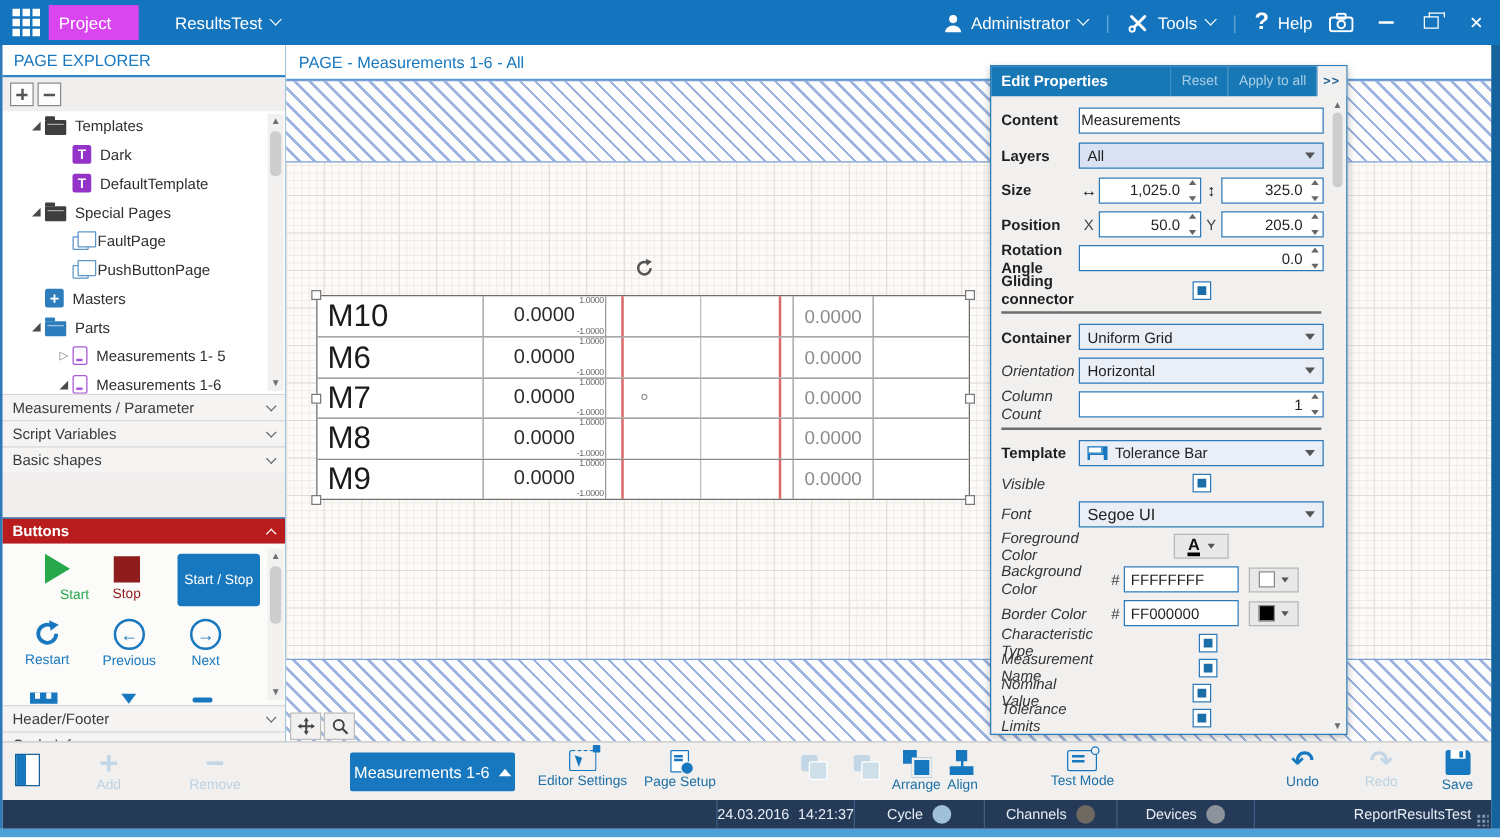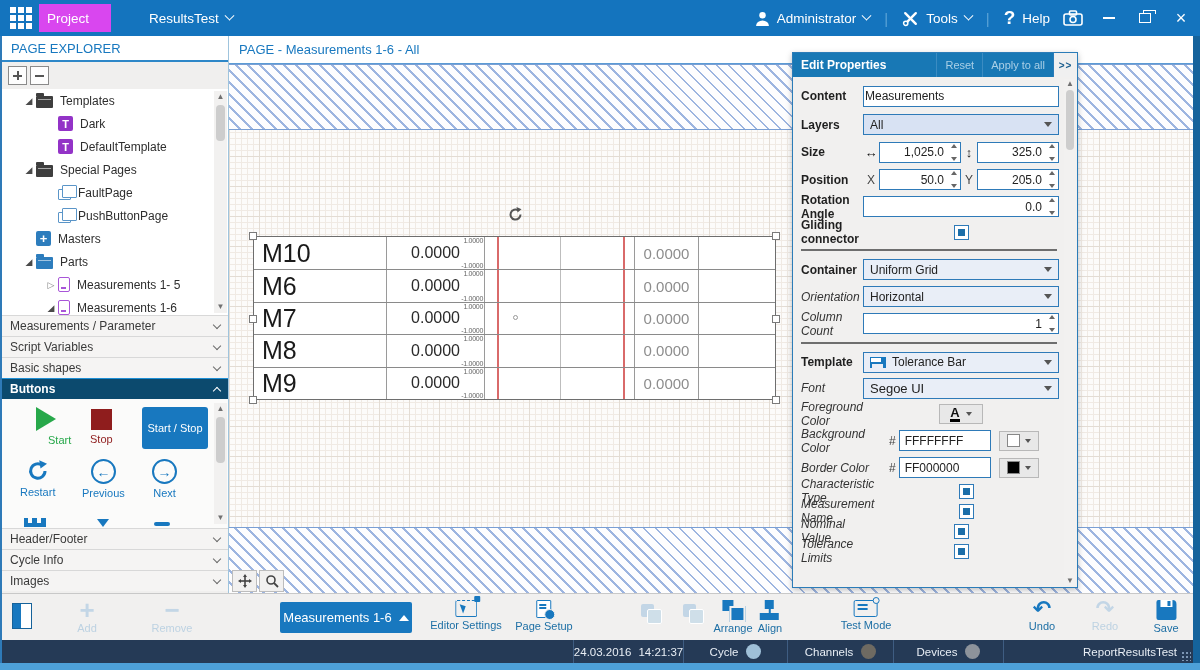--- a/index.html
+++ b/index.html
@@ -5,21 +5,21 @@
   * { margin:0; padding:0; box-sizing:border-box; }
   html,body { width:1200px; height:670px; font-family:"Liberation Sans","DejaVu Sans",sans-serif; }
   .window { position:relative; width:1200px; height:670px; background:#e9e8e7; overflow:hidden; }
 
   
   .titlebar { position:absolute; top:0; left:0; width:1200px; height:36px; background:#1474be; display:flex; align-items:center; color:#fff; }
   .appgrid { width:24px; height:22px; margin-left:10px; display:grid; grid-template-columns:repeat(3,6px); grid-template-rows:repeat(3,6px); gap:2px; }
   .appgrid i { background:#fff; }
   .projbtn { margin-left:5px; height:28px; background:#d946ef; color:#fff; font-size:13.5px; display:flex; align-items:center; padding:0 22px 0 8px; }
   .menulbl { font-size:13.5px; color:#fff; display:flex; align-items:center; gap:7px; }
-  .proj-menu { margin-left:38px; }
+  .proj-menu { margin-left:29px; }
   .tb-right { margin-left:auto; display:flex; align-items:center; gap:10px; }
   .chev { width:7px; height:7px; border-right:1.6px solid #fff; border-bottom:1.6px solid #fff; transform:rotate(45deg) translate(-2px,-2px); display:inline-block; }
   .tbsep { color:#5aa3d6; font-size:15px; padding:0 4px; }
   .winbtn { width:26px; height:22px; display:flex; align-items:center; justify-content:center; font-size:15px; color:#fff; }
   .minimize-glyph { width:12px; height:2px; background:#fff; }
   .restore-glyph { width:12px; height:10px; border:1.5px solid #fff; position:relative; }
   .restore-glyph:before { content:''; position:absolute; top:-4px; left:3px; width:11px; height:3px; border:1.5px solid #fff; border-bottom:none; }
   .helpq { font-size:19px; font-weight:bold; }
 
   
@@ -53,21 +53,21 @@
   .measicon:after { content:''; position:absolute; left:2px; bottom:2px; width:5px; height:2px; background:#a855d8; }
   .pad1 { padding-left:20px; } .pad2 { padding-left:56px; } .pad2e { padding-left:42px; }
 
   .vscroll { position:absolute; right:1px; top:2px; bottom:2px; width:13px; background:#f2f1f0; display:flex; flex-direction:column; align-items:center; }
   .vscroll .arr { font-size:8px; color:#707070; line-height:12px; height:12px; }
   .vscroll .thumb { width:9px; height:36px; background:#cdcdcd; border-radius:4px; margin-top:2px; }
   .vscroll .sp { flex:1; }
 
   .sec { height:21px; background:#f5f4f3; border-top:1px solid #d8d8d8; display:flex; align-items:center; padding:0 8px; font-size:12px; color:#3a3a3a; }
   .sec .schev { margin-left:auto; width:6px; height:6px; border-right:1.5px solid #6a6a6a; border-bottom:1.5px solid #6a6a6a; transform:rotate(45deg); margin-top:-3px; }
-  .sec.active { background:#0c4a6e; color:#fff; font-weight:bold; border-top:1px solid #1e8fd5; }
+  .sec.active { background:#b91c1c; color:#fff; font-weight:bold; border-top:1px solid #1e8fd5;margin-top:36px; }
   .sec.active .schev { border-color:#fff; transform:rotate(-135deg); margin-top:4px; }
 
   .palette { position:relative; height:129px; background:#fbfbfa; overflow:hidden; }
   .pcell { position:absolute; display:flex; flex-direction:column; align-items:center; gap:3px; }
   .plabel { font-size:11px; }
   .start-tri { width:0; height:0; border-left:20px solid #27a84a; border-top:12px solid transparent; border-bottom:12px solid transparent; }
   .stop-sq { width:21px; height:21px; background:#8f1d1d; }
   .ss-btn { width:66px; height:42px; background:#1878bf; border-radius:3px; color:#fff; font-size:11px; display:flex; align-items:center; justify-content:center; }
   .circbtn { width:25px; height:25px; border:2px solid #1878bf; border-radius:50%; color:#1878bf; font-size:14px; font-weight:bold; display:flex; align-items:center; justify-content:center; line-height:1; }
   .p3save { width:22px; height:9px; background:#1878bf; position:relative; }
@@ -618,20 +618,28 @@
       <div class="prow" style="height:26px;">
         <span class="plab b">Template</span>
         <span class="pctrl">
             <span class="ddown">
               <span class="tolbar-ico"></span>
               <span>Tolerance Bar</span>
               <span class="dar"></span>
             </span>
           </span>
       </div>
+      <div class="prow" style="height:23px;">
+        <span class="plab i">Visible</span>
+        <span class="pctrl" style="justify-content:center;">
+            <span class="cbx">
+              <i></i>
+            </span>
+          </span>
+      </div>
       <div class="prow" style="height:26px;">
         <span class="plab i">Font</span>
         <span class="pctrl">
             <span class="ddown fontdd">
               <span>Segoe UI</span>
               <span class="dar"></span>
             </span>
           </span>
       </div>
       <div class="prow" style="height:26px;">

